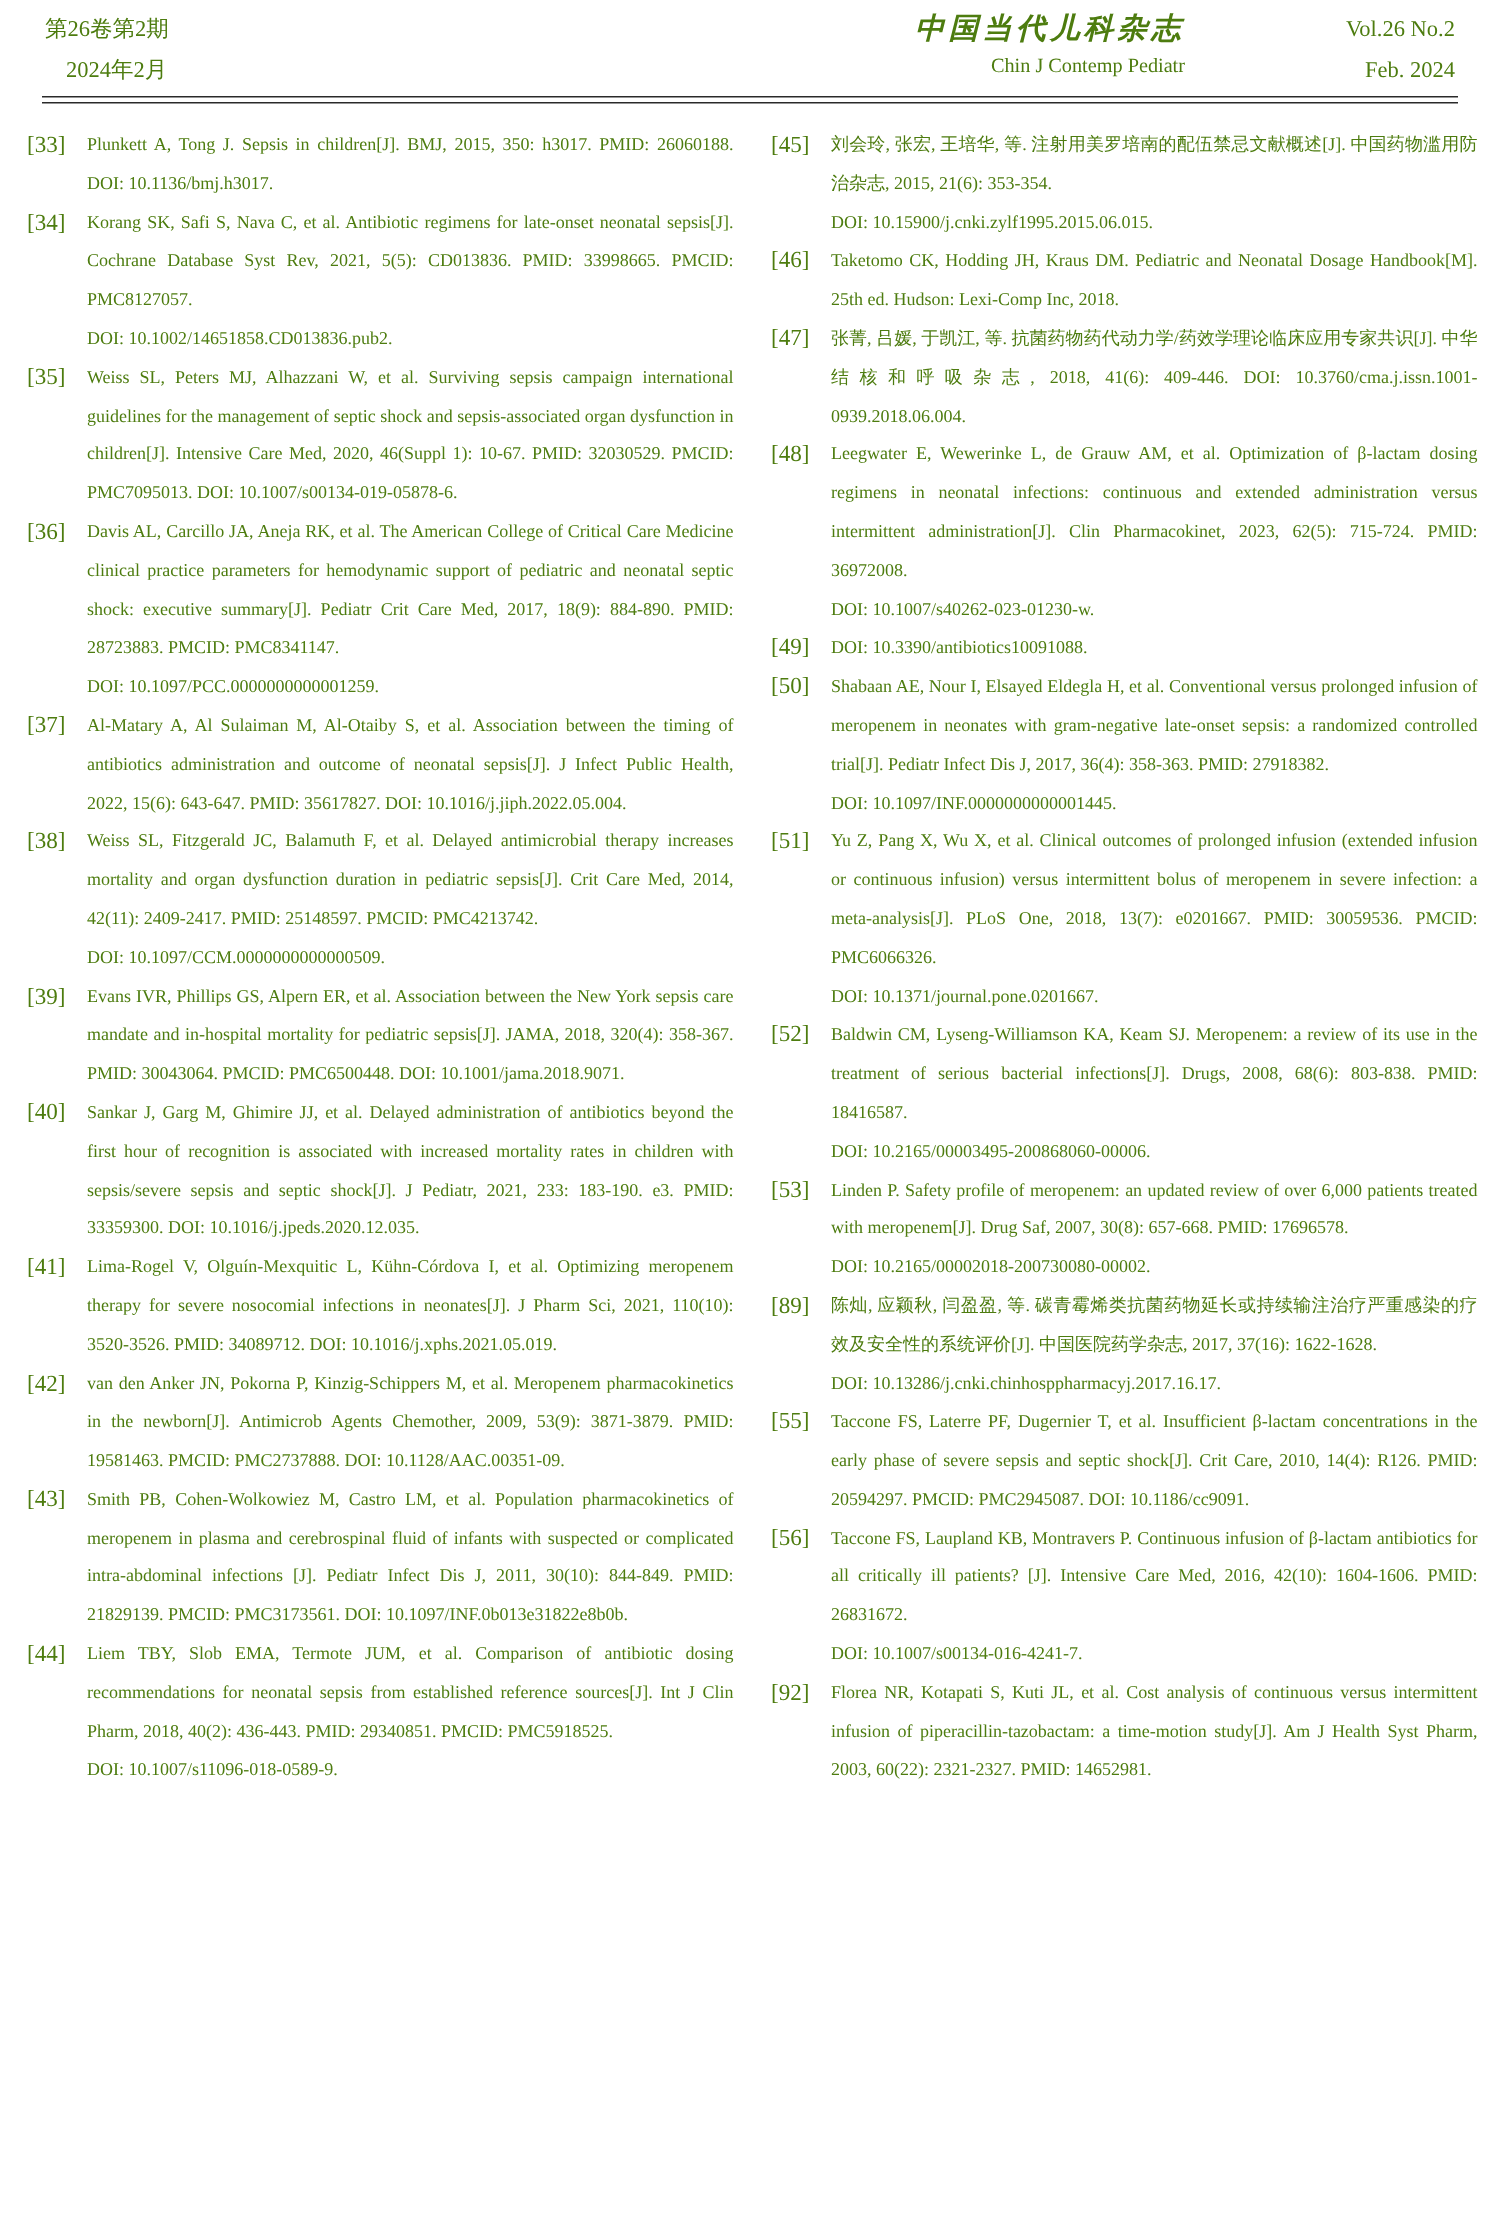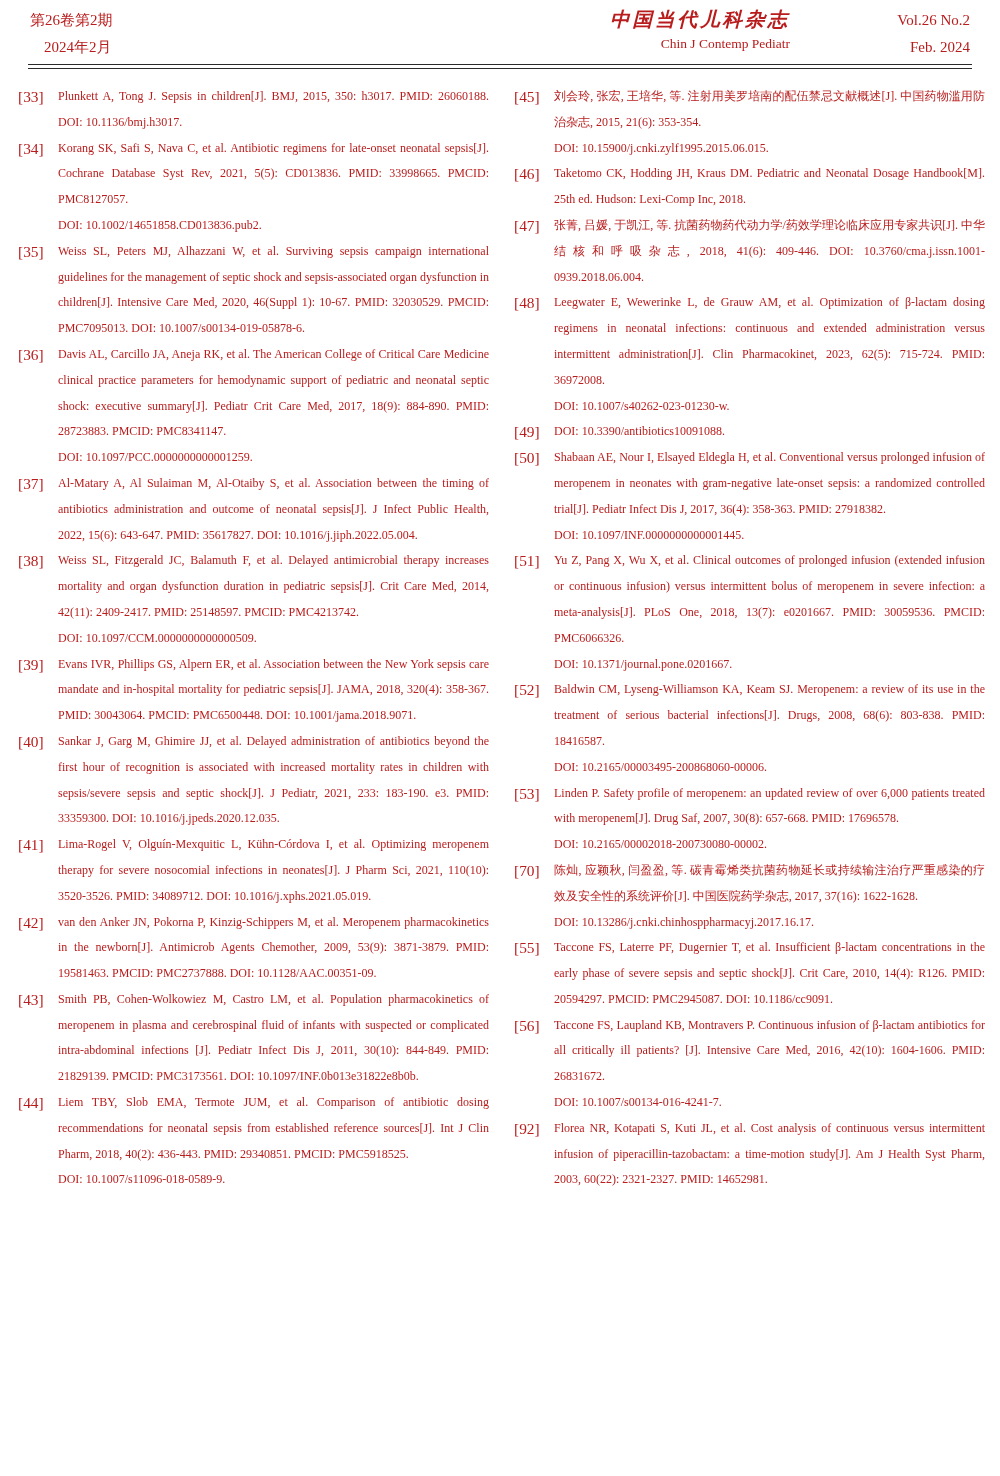--- a/index.html
+++ b/index.html
@@ -2,21 +2,21 @@
 <html><head>
 <meta charset="utf-8">
 <style>
   html, body { margin: 0; padding: 0; background: #ffffff; }
   .page {
     position: relative;
     width: 1000px;
     height: 1476px;
     box-sizing: border-box;
     background: #ffffff;
-    color: #b91c1c;
+    color: #4d7c0f;
     font-family: "Liberation Serif", "DejaVu Serif", serif;
     overflow: hidden;
   }
   
   .hdr {
     display: flex;
     justify-content: space-between;
     align-items: flex-start;
     padding: 7px 30px 0 30px;
   }
@@ -217,21 +217,21 @@
           </div>
         </div>
         <div class="ref">
           <span class="ref-num">[53]</span>
           <div class="ref-body">
             <p class="ref-text">Linden P. Safety profile of meropenem: an updated review of over 6,000 patients treated with meropenem[J]. Drug Saf, 2007, 30(8): 657-668. PMID: 17696578.</p>
             <p class="ref-text">DOI: 10.2165/00002018-200730080-00002.</p>
           </div>
         </div>
         <div class="ref">
-          <span class="ref-num">[70]</span>
+          <span class="ref-num">[89]</span>
           <div class="ref-body">
             <p class="ref-text">陈灿, 应颖秋, 闫盈盈, 等. 碳青霉烯类抗菌药物延长或持续输注治疗严重感染的疗效及安全性的系统评价[J]. 中国医院药学杂志, 2017, 37(16): 1622-1628.</p>
             <p class="ref-text">DOI: 10.13286/j.cnki.chinhosppharmacyj.2017.16.17.</p>
           </div>
         </div>
         <div class="ref">
           <span class="ref-num">[55]</span>
           <div class="ref-body">
             <p class="ref-text">Taccone FS, Laterre PF, Dugernier T, et al. Insufficient β-lactam concentrations in the early phase of severe sepsis and septic shock[J]. Crit Care, 2010, 14(4): R126. PMID: 20594297. PMCID: PMC2945087. DOI: 10.1186/cc9091.</p>
           </div>

